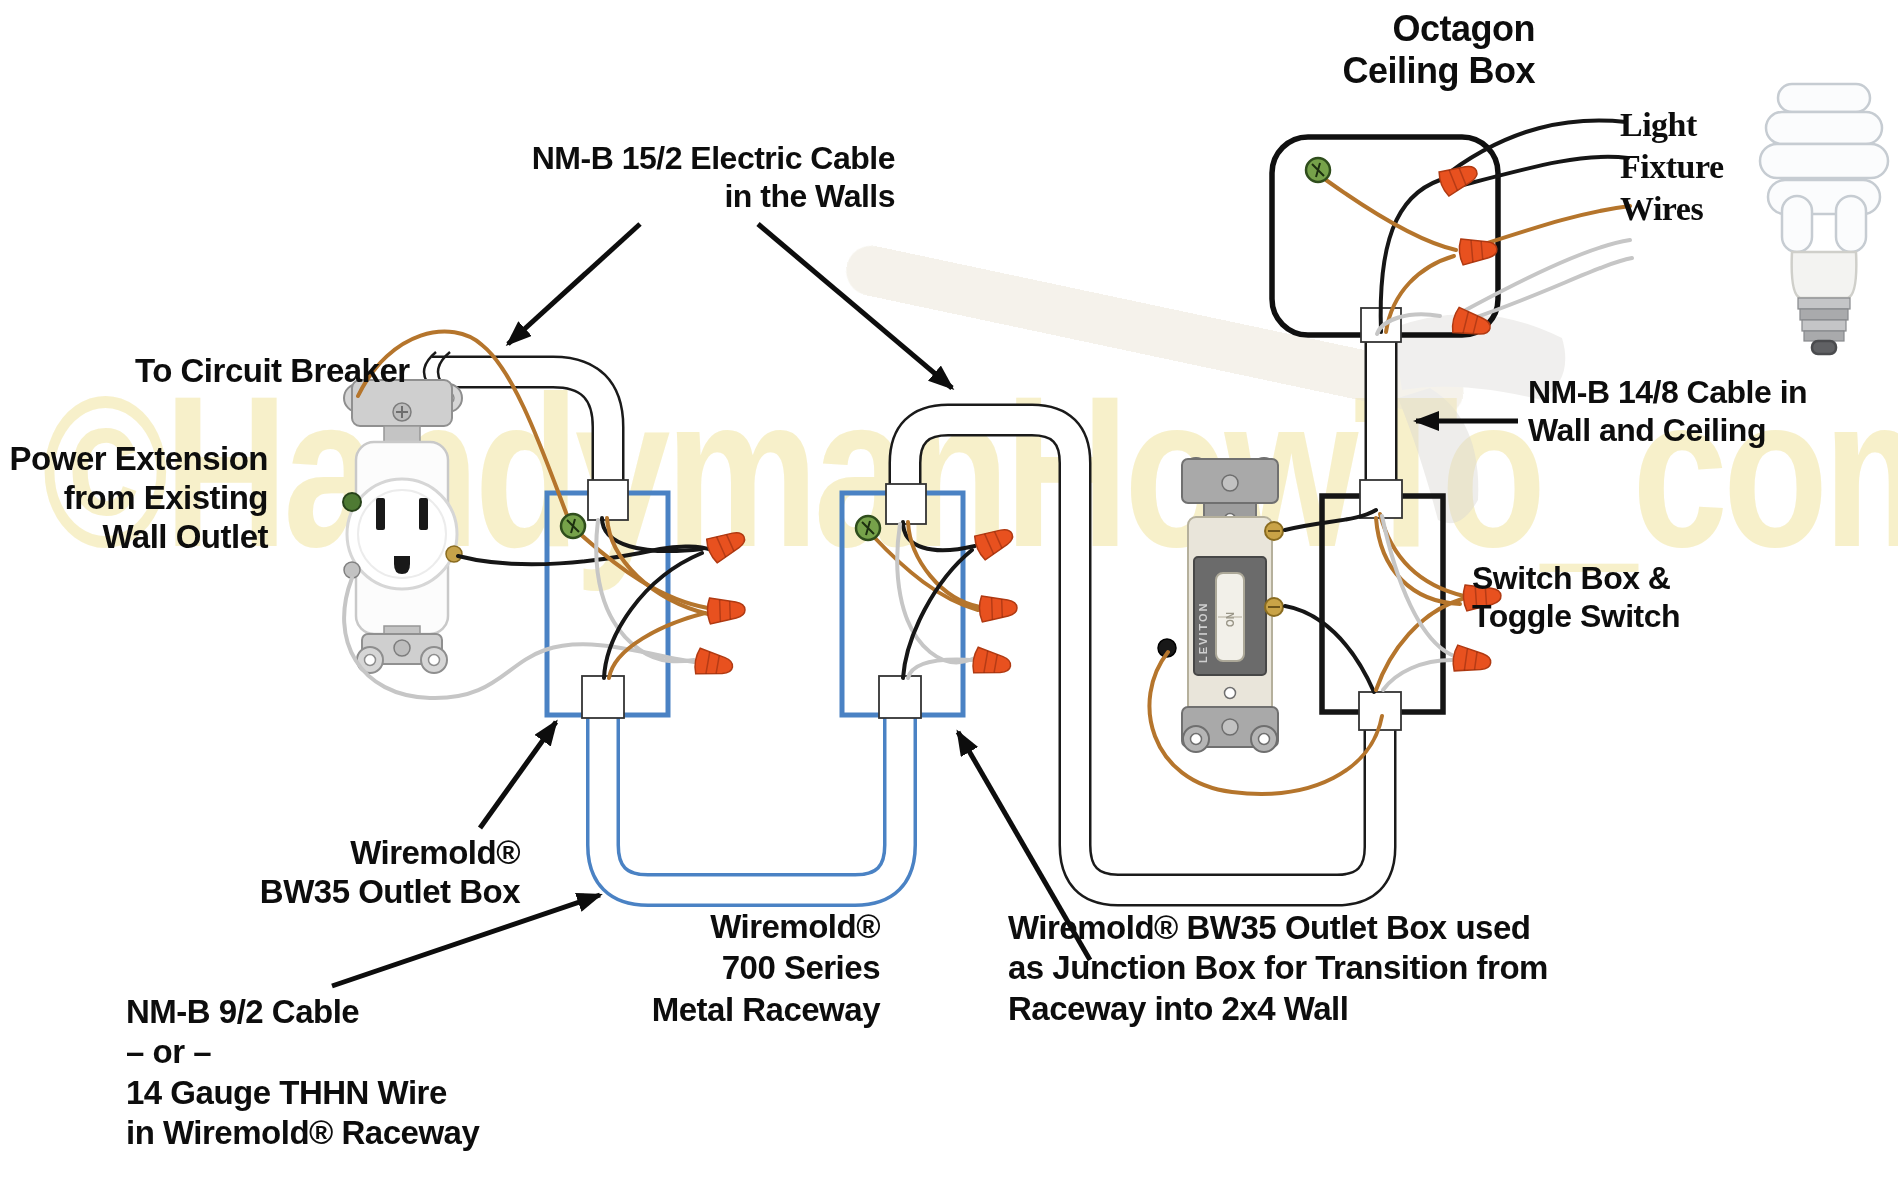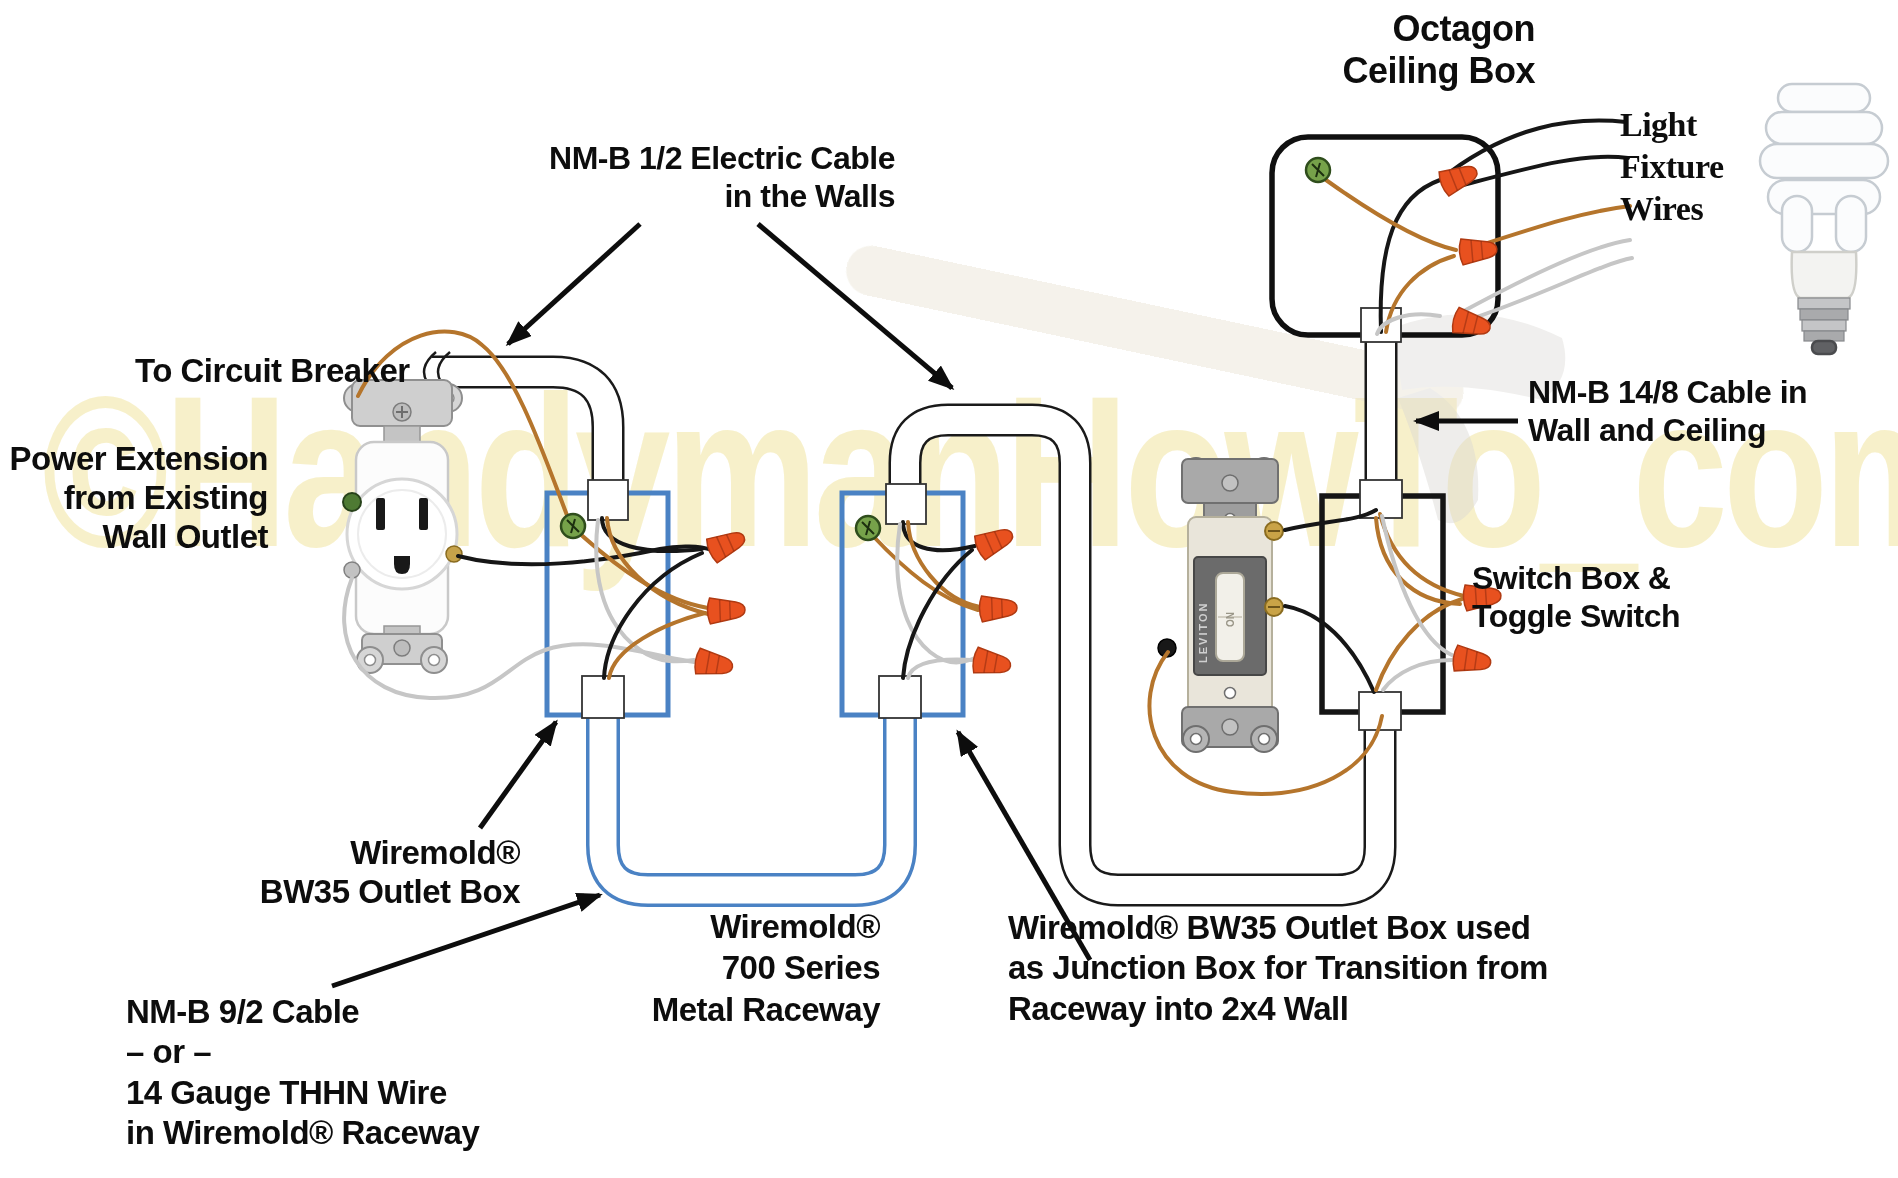--- a/index.html
+++ b/index.html
@@ -260,21 +260,21 @@
     </g>
   </svg>
 
   <div class="lbl center" style="left:1235px;top:8px;width:300px;font-size:36px;">Octagon
 Ceiling Box</div>
 
   <div class="lbl" style="left:1620px;top:104px;line-height:1.24;font-size:34px;font-family:Liberation Serif, serif;">Light
 Fixture
 Wires</div>
 
-  <div class="lbl center" style="left:495px;top:140px;width:400px;font-size:32px;">NM-B 1/2 Electric Cable
+  <div class="lbl center" style="left:495px;top:140px;width:400px;font-size:32px;">NM-B 15/2 Electric Cable
 in the Walls</div>
 
   <div class="lbl" style="left:135px;top:352px;font-size:33px;">To Circuit Breaker</div>
 
   <div class="lbl right" style="left:0px;top:440px;width:268px;font-size:33px;">Power Extension
 from Existing
 Wall Outlet</div>
 
   <div class="lbl" style="left:1528px;top:374px;font-size:32px;">NM-B 14/8 Cable in
 Wall and Ceiling</div>

